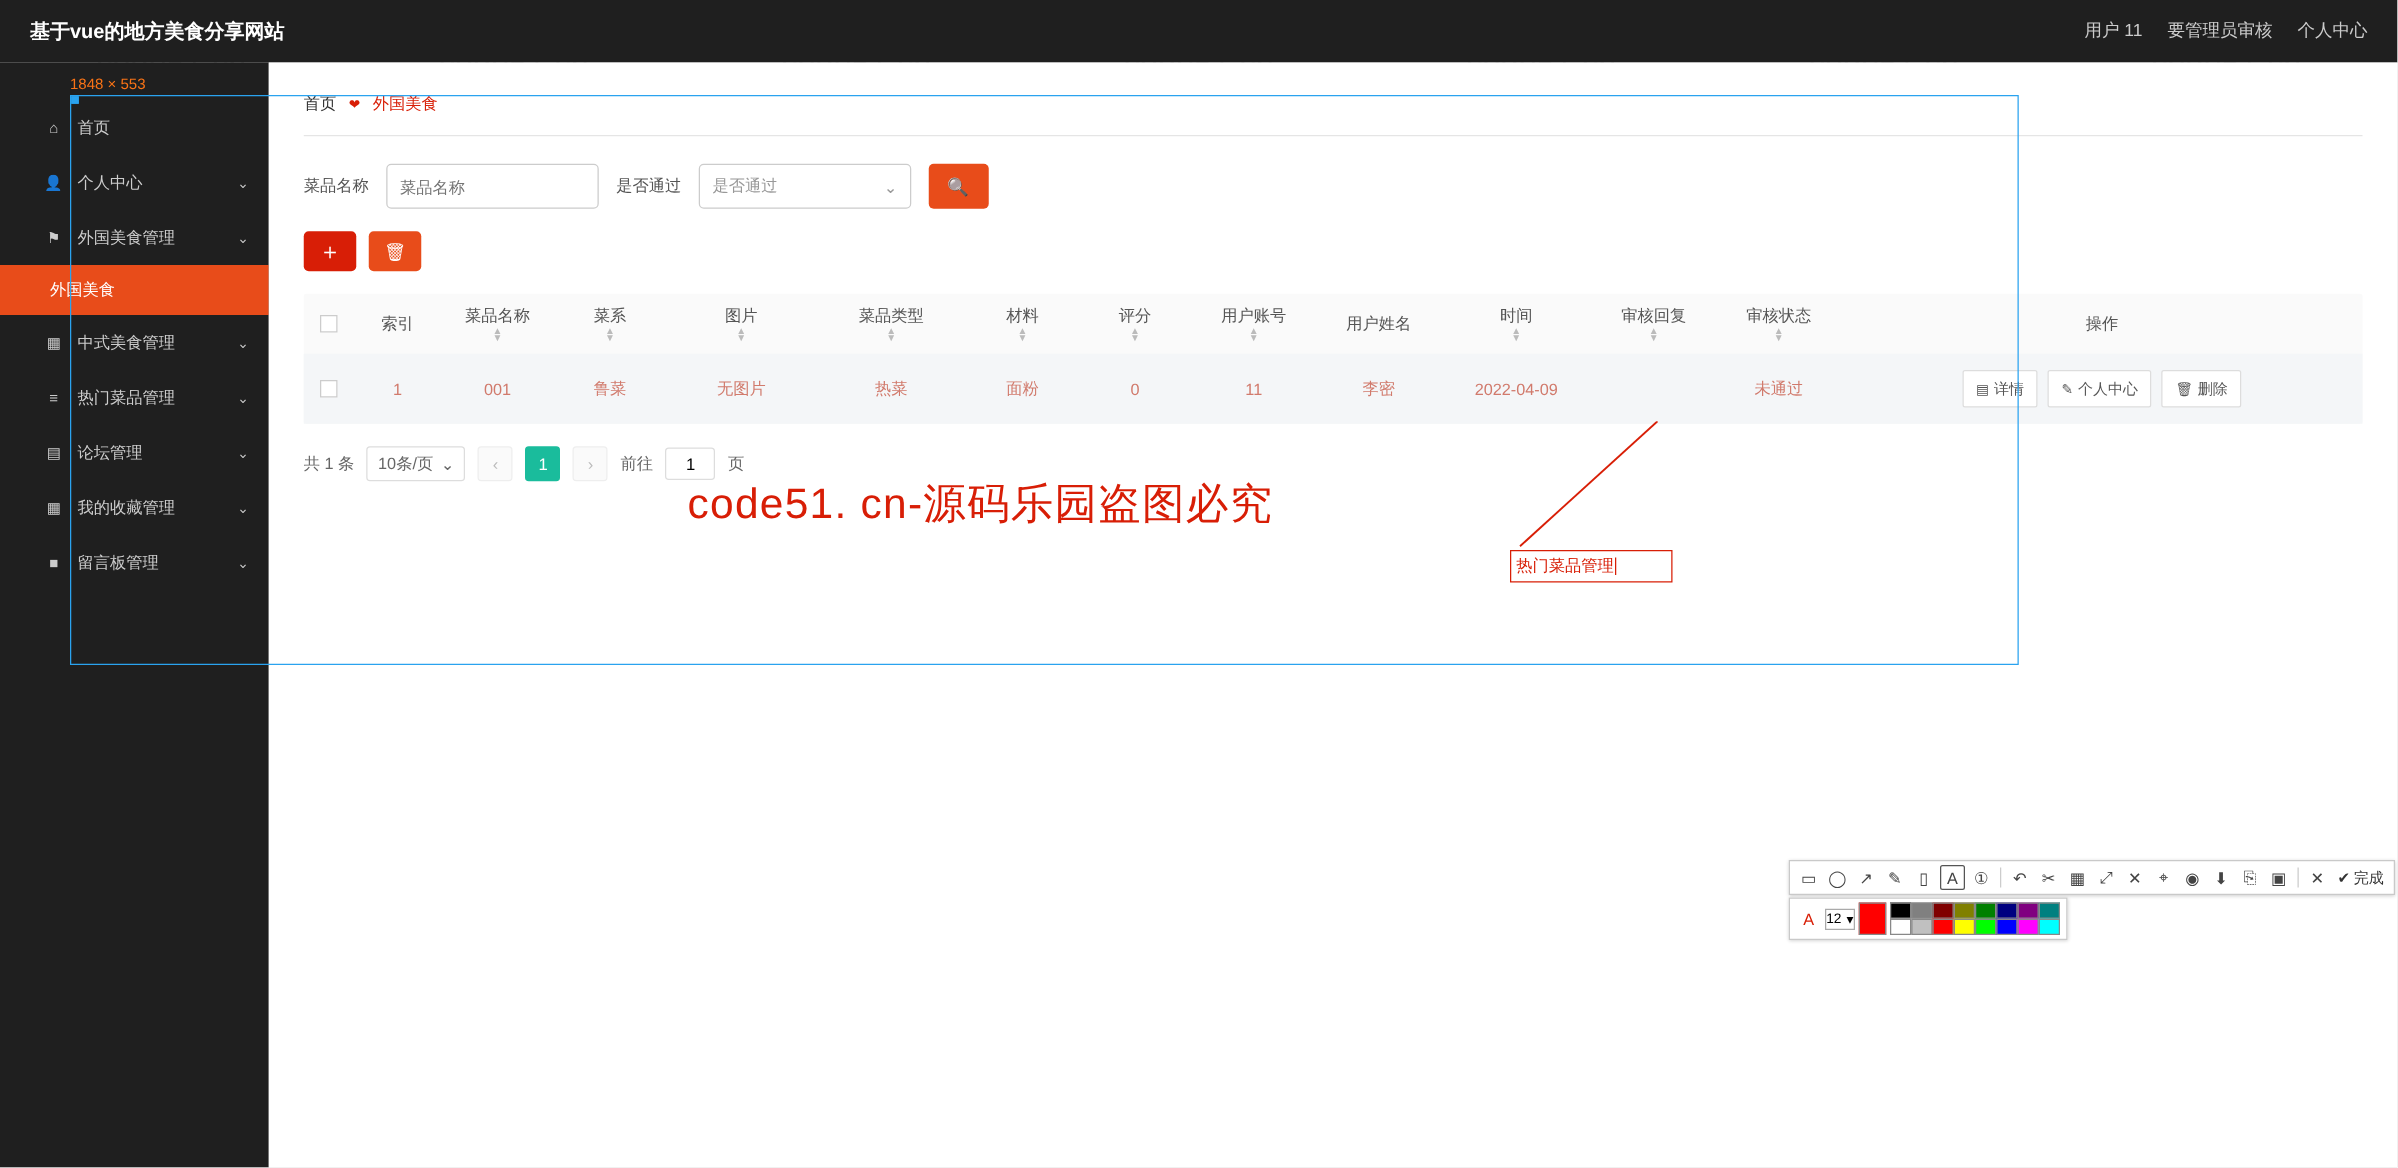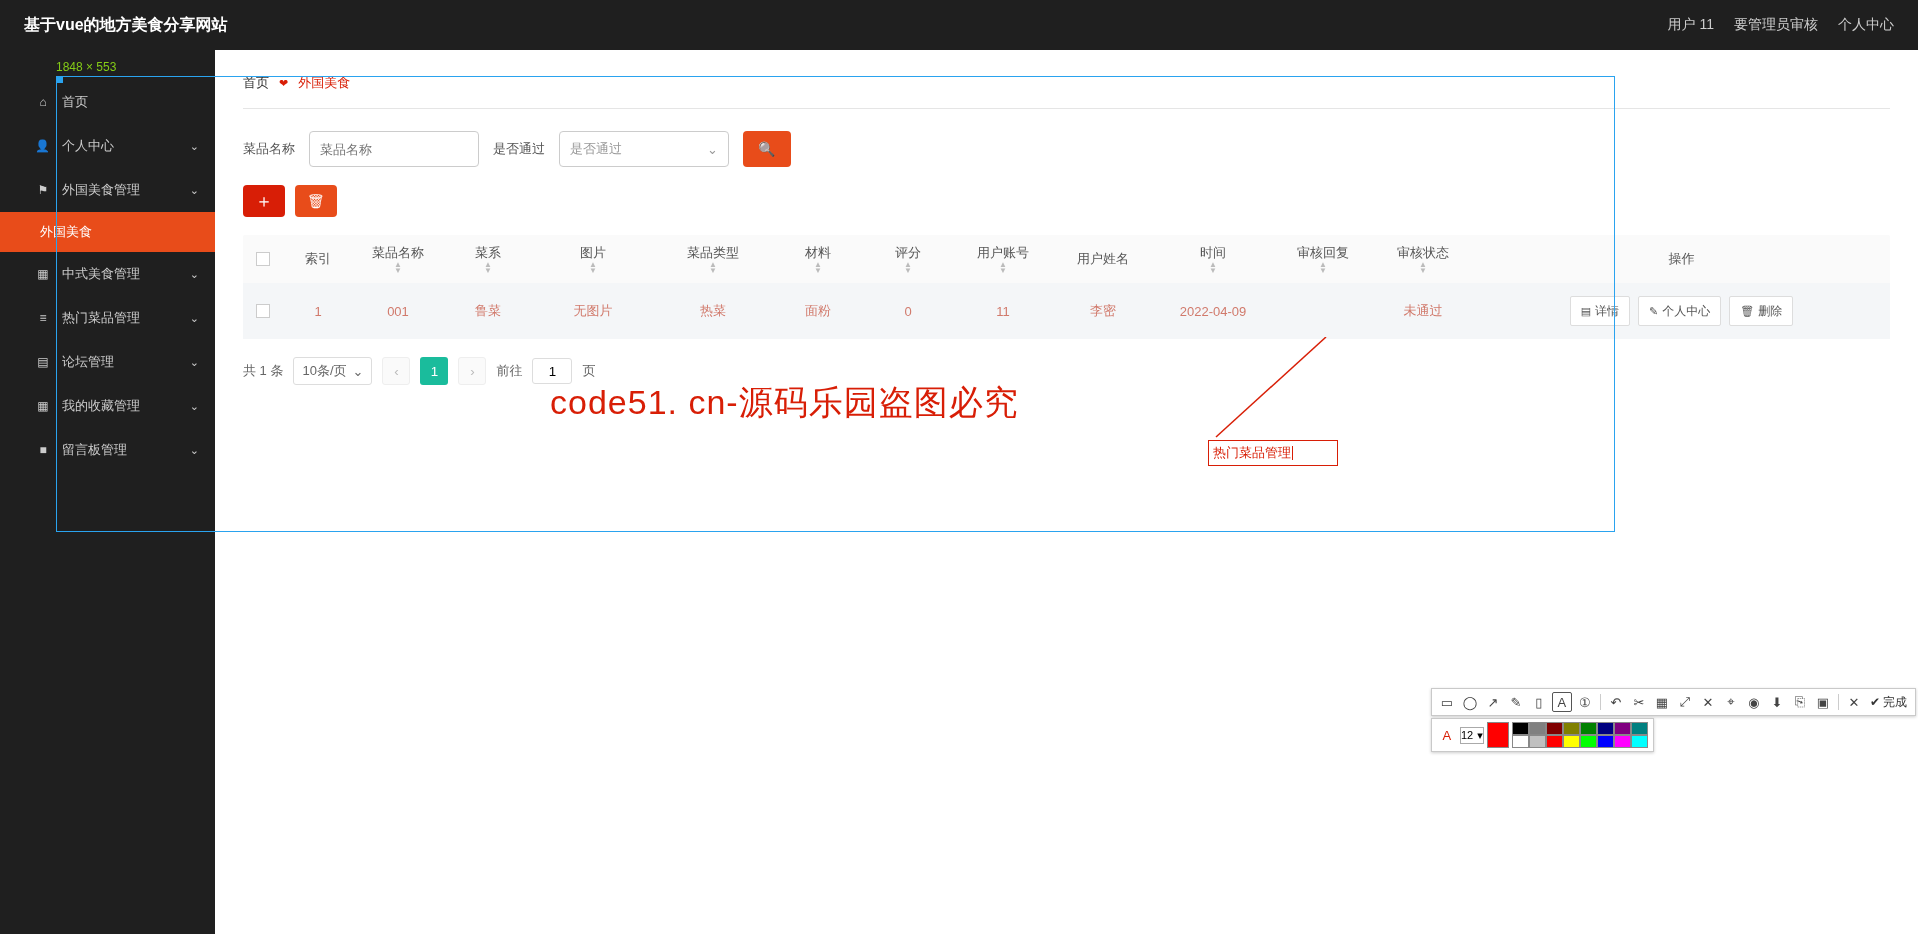--- a/index.html
+++ b/index.html
@@ -19,21 +19,21 @@
   .topbar .title { font-size: 16px; font-weight: 600; color: #fff; }
   .topbar .right { margin-left: auto; display: flex; gap: 20px; }
   .topbar .right span { cursor: pointer; text-align: right; }
 
   .layout { position: relative; z-index: 2; display: flex; height: calc(100% - 50px); }
 
   .sidebar {
     width: 215px; background: #1f1f1f; color: #ccc; font-size: 13px;
     display: flex; flex-direction: column; padding-top: 4px;
   }
-  .size-label { color: #84cc16; font-size: 12px; padding: 6px 0 6px 56px; }
+  .size-label { color: #f97316; font-size: 12px; padding: 6px 0 6px 56px; }
   .nav-item {
     display: flex; align-items: center; height: 44px; padding: 0 16px 0 36px;
     cursor: pointer; position: relative; gap: 12px;
   }
   .nav-item .ico { width: 14px; height: 14px; display: inline-flex; align-items: center; justify-content: center; font-size: 12px; }
   .nav-item .chev { margin-left: auto; font-size: 11px; }
   .sub-item {
     height: 40px; display: flex; align-items: center; padding-left: 40px; cursor: pointer;
   }
   .sub-item.active { background: #e84c1a; color: #fff; }

